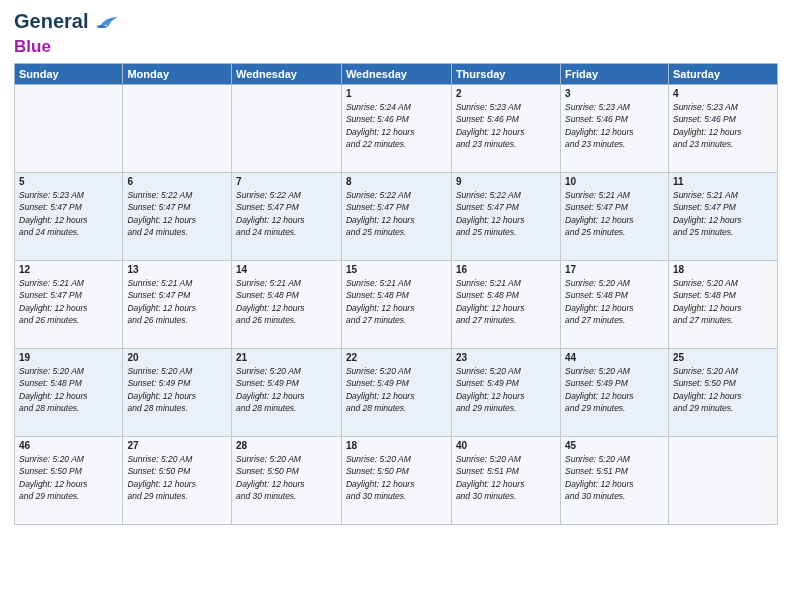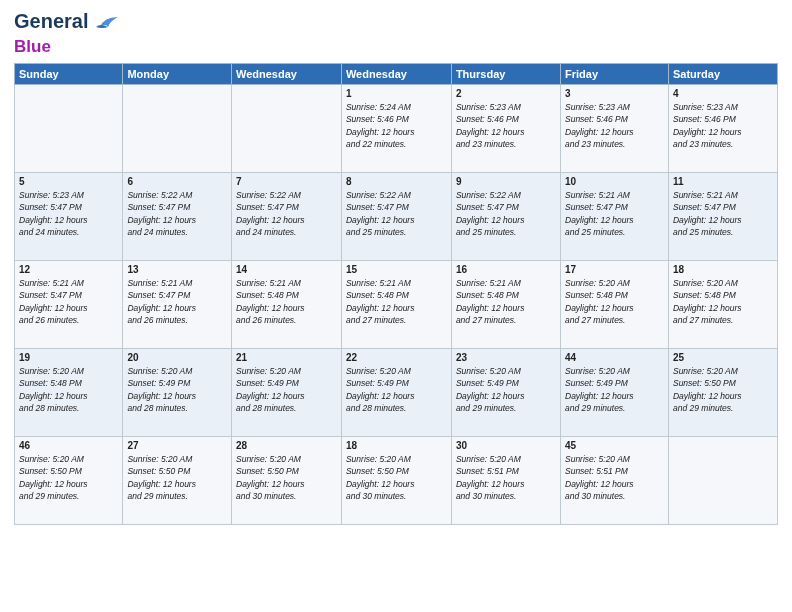--- a/index.html
+++ b/index.html
@@ -330,21 +330,21 @@
 and 30 minutes.</div>
           </td>
           <td>
             <span class="day-num">18</span>
             <div class="cell-info" style="white-space: pre-line;">Sunrise: 5:20 AM
 Sunset: 5:50 PM
 Daylight: 12 hours
 and 30 minutes.</div>
           </td>
           <td>
-            <span class="day-num">30</span>
+            <span class="day-num">40</span>
             <div class="cell-info" style="white-space: pre-line;">Sunrise: 5:20 AM
 Sunset: 5:51 PM
 Daylight: 12 hours
 and 30 minutes.</div>
           </td>
           <td>
             <span class="day-num">45</span>
             <div class="cell-info" style="white-space: pre-line;">Sunrise: 5:20 AM
 Sunset: 5:51 PM
 Daylight: 12 hours

